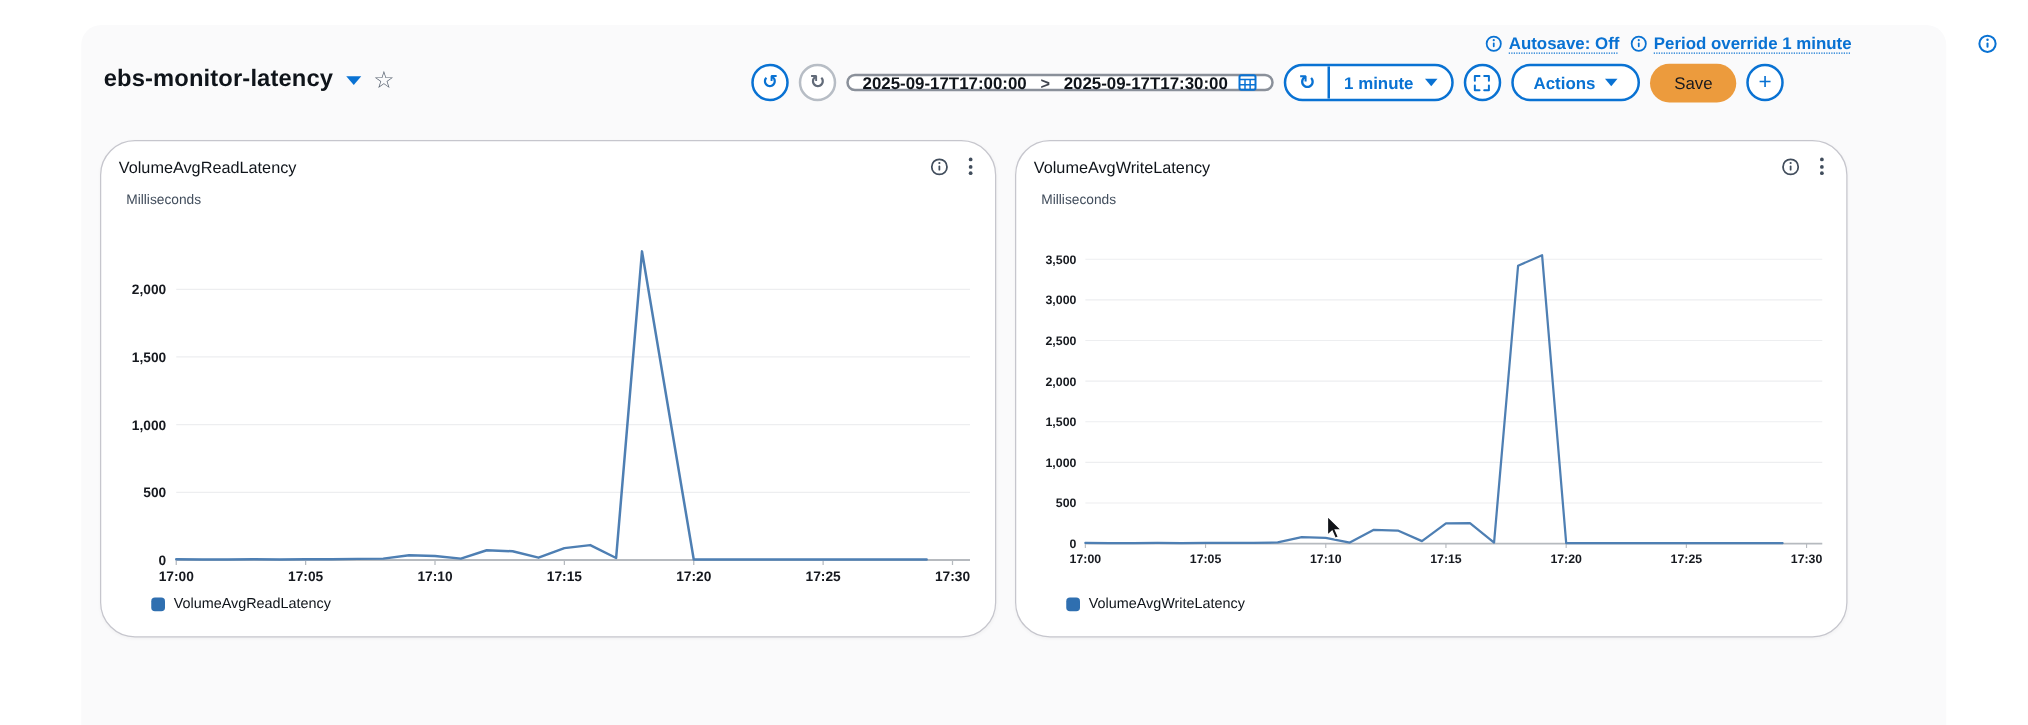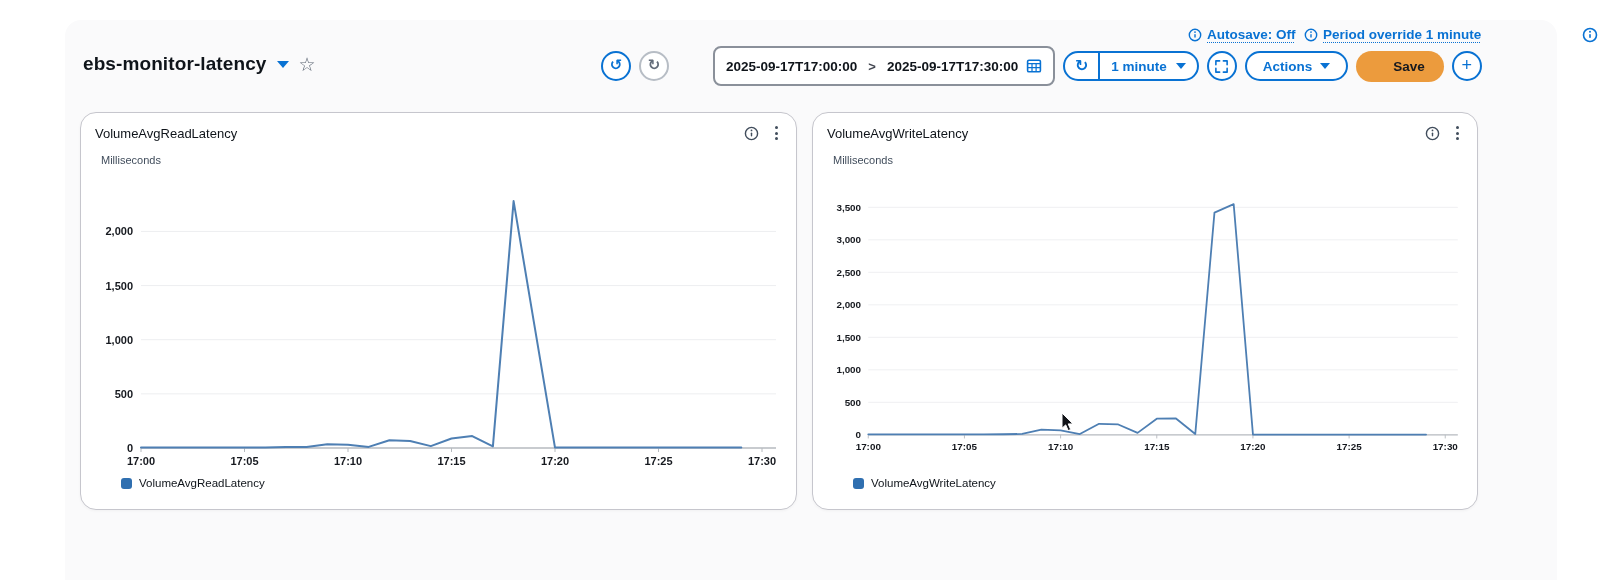--- a/index.html
+++ b/index.html
@@ -18,51 +18,51 @@
     font-family:"DejaVu Sans", sans-serif; cursor:default; }
 
   
   .toolbar { position:absolute; left:601px; top:50px; height:32px;
     display:flex; align-items:center; gap:8px; }
   .circle-btn { width:30px; height:30px; border-radius:50%; background:#fff;
     display:flex; align-items:center; justify-content:center; flex:0 0 auto; }
   .blue-border { border:2px solid #0972d3; color:#0972d3; }
   .gray-border { border:2px solid #b7bdc5; color:#626b79; }
   .uarrow { font-family:"DejaVu Sans", sans-serif; font-size:15px; font-weight:700; line-height:1; margin-top:-1px; }
-  .gray-pill { height:40px; background:#fff; border:2px solid #8a909a; border-radius:8px;
-    display:flex; align-items:center; padding:0 11px; gap:8px;margin-left:36px; }
+  .gray-pill { height:14px; background:#fff; border:2px solid #8a909a; border-radius:8px;
+    display:flex; align-items:center; padding:0 11px; gap:8px; }
   .date-text { font-size:13.5px; font-weight:600; color:#0f141a; white-space:nowrap; }
   .range-sep { font-size:13px; font-weight:600; color:#424650; padding:0 3px; }
   .utc-label { font-size:13.5px; font-weight:700; color:#424650; white-space:nowrap; }
   .utc-caret { color:#414d5c; }
   .refresh-group { height:30px; border:2px solid #0972d3; border-radius:999px;
     display:flex; align-items:stretch; overflow:hidden; background:#fff; }
   .refresh-seg { width:33px; display:flex; align-items:center; justify-content:center; color:#0972d3; }
   .refresh-div { width:2px; background:#0972d3; }
   .interval-seg { display:flex; align-items:center; gap:9px; padding:0 11px; color:#0972d3; }
   .interval-label { font-size:13.5px; font-weight:700; color:#0972d3; white-space:nowrap; }
   .pill-btn { height:30px; border:2px solid #0972d3; border-radius:999px; background:#fff;
     display:flex; align-items:center; gap:8px; padding:0 16px; color:#0972d3; }
   .pill-btn .lbl { font-size:13.5px; font-weight:700; color:#0972d3; }
   .save-btn { height:31px; border:none; border-radius:999px; background:#ec9b3d;
     display:flex; align-items:center; padding:0 19px; }
-  .save-btn .lbl { font-size:13.5px; font-weight:700; color:#16191f;margin-left:18px; }
+  .save-btn .lbl { font-size:13.5px; font-weight:400; color:#16191f; }
   .plus { font-size:18px; font-weight:500; line-height:1; margin-top:-2px; }
 
   
   .info-link { position:absolute; display:flex; align-items:center; gap:5px; color:#0972d3; }
   .info-link .txt { font-size:13.5px; font-weight:600;
     text-decoration:underline dotted; text-decoration-thickness:1px; text-underline-offset:3px; }
   .i-autosave { left:1188px; top:27px; }
   .i-period  { left:1304px; top:27px; }
   .i-page    { left:1582px; top:27px; }
 
   
   .card { position:absolute; top:112px; height:398px; background:#fff;
-    border:1px solid #c6c6cd; border-radius:16px; box-shadow:0 1px 3px rgba(0,0,0,.04);
+    border:1px solid #c6c6cd; border-radius:28px; box-shadow:0 1px 3px rgba(0,0,0,.04);
     padding:10px 12px 8px 14px; }
   .card-l { left:80px;  width:717px; }
   .card-r { left:812px; width:666px; }
   .card-head { display:flex; align-items:center; height:20px; }
   .card-title { font-size:13px; font-weight:500; color:#0f141a; }
   .head-icons { margin-left:auto; display:flex; align-items:center; gap:14px; color:#414d5c; padding-right:4px; }
   .kebab { display:flex; flex-direction:column; gap:2.5px; padding:2px; }
   .kebab i { width:3px; height:3px; border-radius:50%; background:#414d5c; }
   .unit { font-size:11px; color:#414d5c; margin:11px 0 0 6px; }
   svg.chart { display:block; width:100%; height:304px; margin-top:2px;

